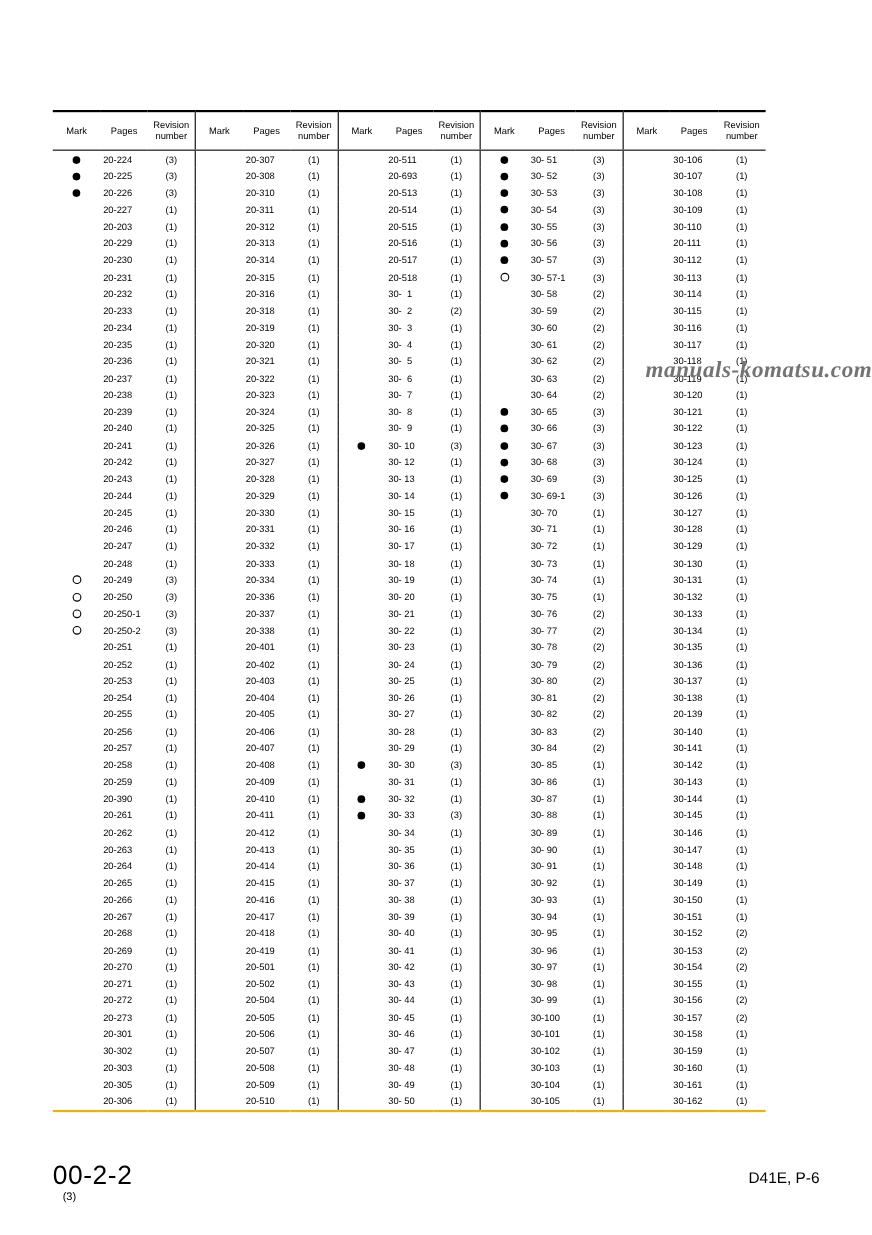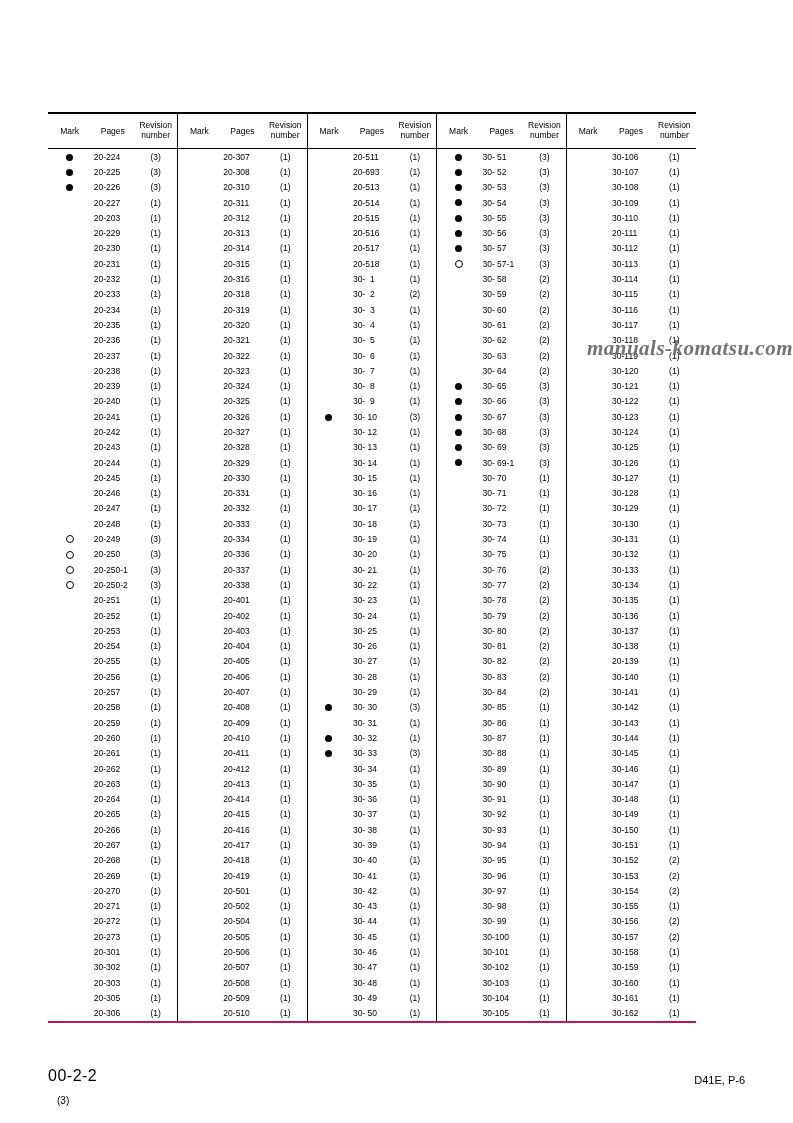--- a/index.html
+++ b/index.html
@@ -10,21 +10,21 @@
   body {
     width: 793px;
     height: 1123px;
     position: relative;
     font-family: "Liberation Sans", sans-serif;
     color: #000000;
     overflow: hidden;
   }
   .page {
     position: absolute;
-    left: 0; top: 12px;
+    left: 0; top: 0;
     width: 793px;
     height: 949px;
   }
   .table-wrap {
     position: absolute;
     left: 48px;
     top: 100px;
     width: 648px;
   }
   table.revtable {
@@ -42,21 +42,21 @@
     text-align: center;
     vertical-align: middle;
     height: 34px;
     line-height: 1.25;
     font-weight: normal;
   }
   .hdr-two { line-height: 1.15; }
   
   .rule-top { border-top: 2px solid #000; }
   .rule-mid { border-bottom: 1px solid #000; }
-  .rule-bot { border-bottom: 2px solid #be185d; }
+  .rule-bot { border-bottom: 2px solid #eab308; }
   
   .group-sep { border-left: 1px solid #000; }
 
   .c-mark {
     width: 26px;
     font-size: 8px;
     text-align: center;
     vertical-align: middle;
     height: 15.3px;
   }
@@ -110,35 +110,35 @@
     font-weight: bold;
     color: #737373;
     letter-spacing: 0.5px;
     pointer-events: none;
     margin-top: 19px;
   }
   .footer-left {
     position: absolute;
     left: 48px;
     top: 1055px;
-    font-size: 16px;
+    font-size: 24px;
     font-family: "Liberation Sans", sans-serif;
     letter-spacing: 0.5px;
   }
   .footer-left-sub {
     position: absolute;
     left: 57px;
     top: 1083px;
     font-size: 10px;
   }
   .footer-right {
     position: absolute;
     right: 48px;
     top: 1062px;
-    font-size: 11px;
+    font-size: 14px;
   }
 </style>
 </head>
 <body>
 
 <div class="page">
 
   <div class="table-wrap">
     <table class="revtable">
       <thead>
@@ -822,21 +822,21 @@
             <td class="c-rev">(1)</td>
             <td class="c-mark group-sep"></td>
             <td class="c-pages"><span class="pages-inner">30- 86</span></td>
             <td class="c-rev">(1)</td>
             <td class="c-mark group-sep"></td>
             <td class="c-pages"><span class="pages-inner">30-143</span></td>
             <td class="c-rev">(1)</td>
           </tr>
           <tr>
             <td class="c-mark"></td>
-            <td class="c-pages"><span class="pages-inner">20-260</span></td>
+            <td class="c-pages"><span class="pages-inner">20-390</span></td>
             <td class="c-rev">(1)</td>
             <td class="c-mark group-sep"></td>
             <td class="c-pages"><span class="pages-inner">20-410</span></td>
             <td class="c-rev">(1)</td>
             <td class="c-mark group-sep"><span class="dot-filled"></span></td>
             <td class="c-pages"><span class="pages-inner">30- 32</span></td>
             <td class="c-rev">(1)</td>
             <td class="c-mark group-sep"></td>
             <td class="c-pages"><span class="pages-inner">30- 87</span></td>
             <td class="c-rev">(1)</td>

